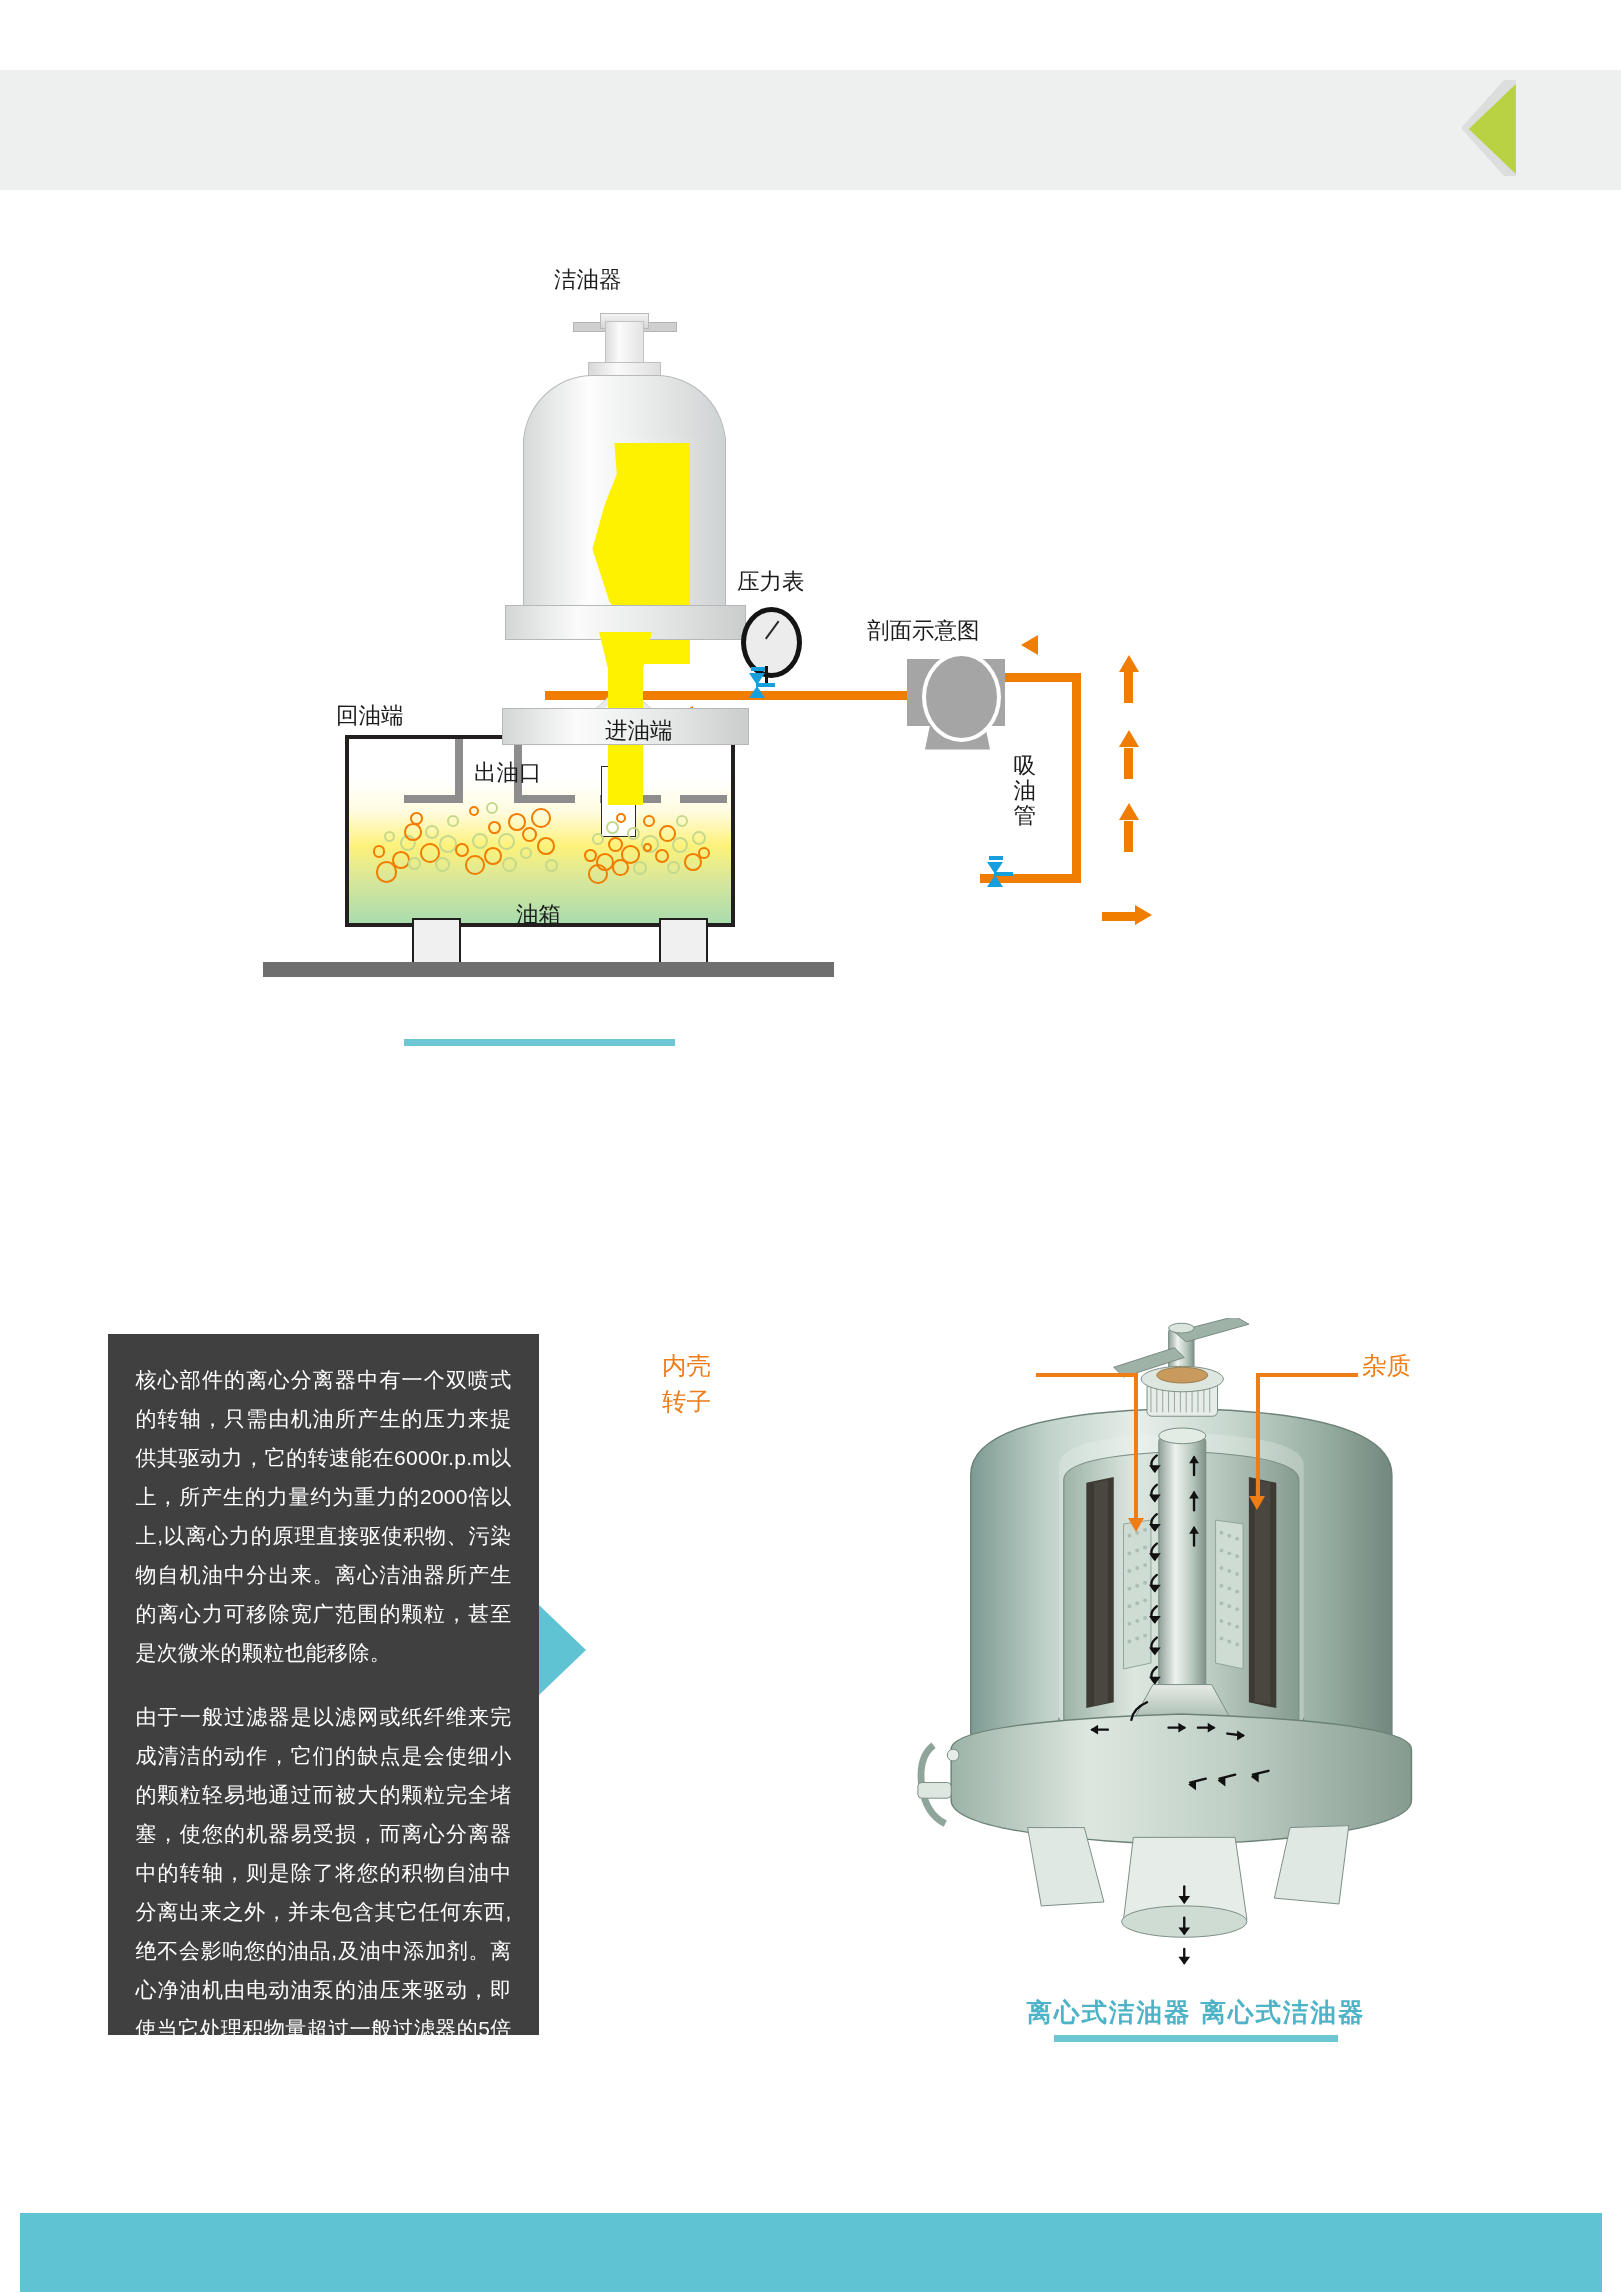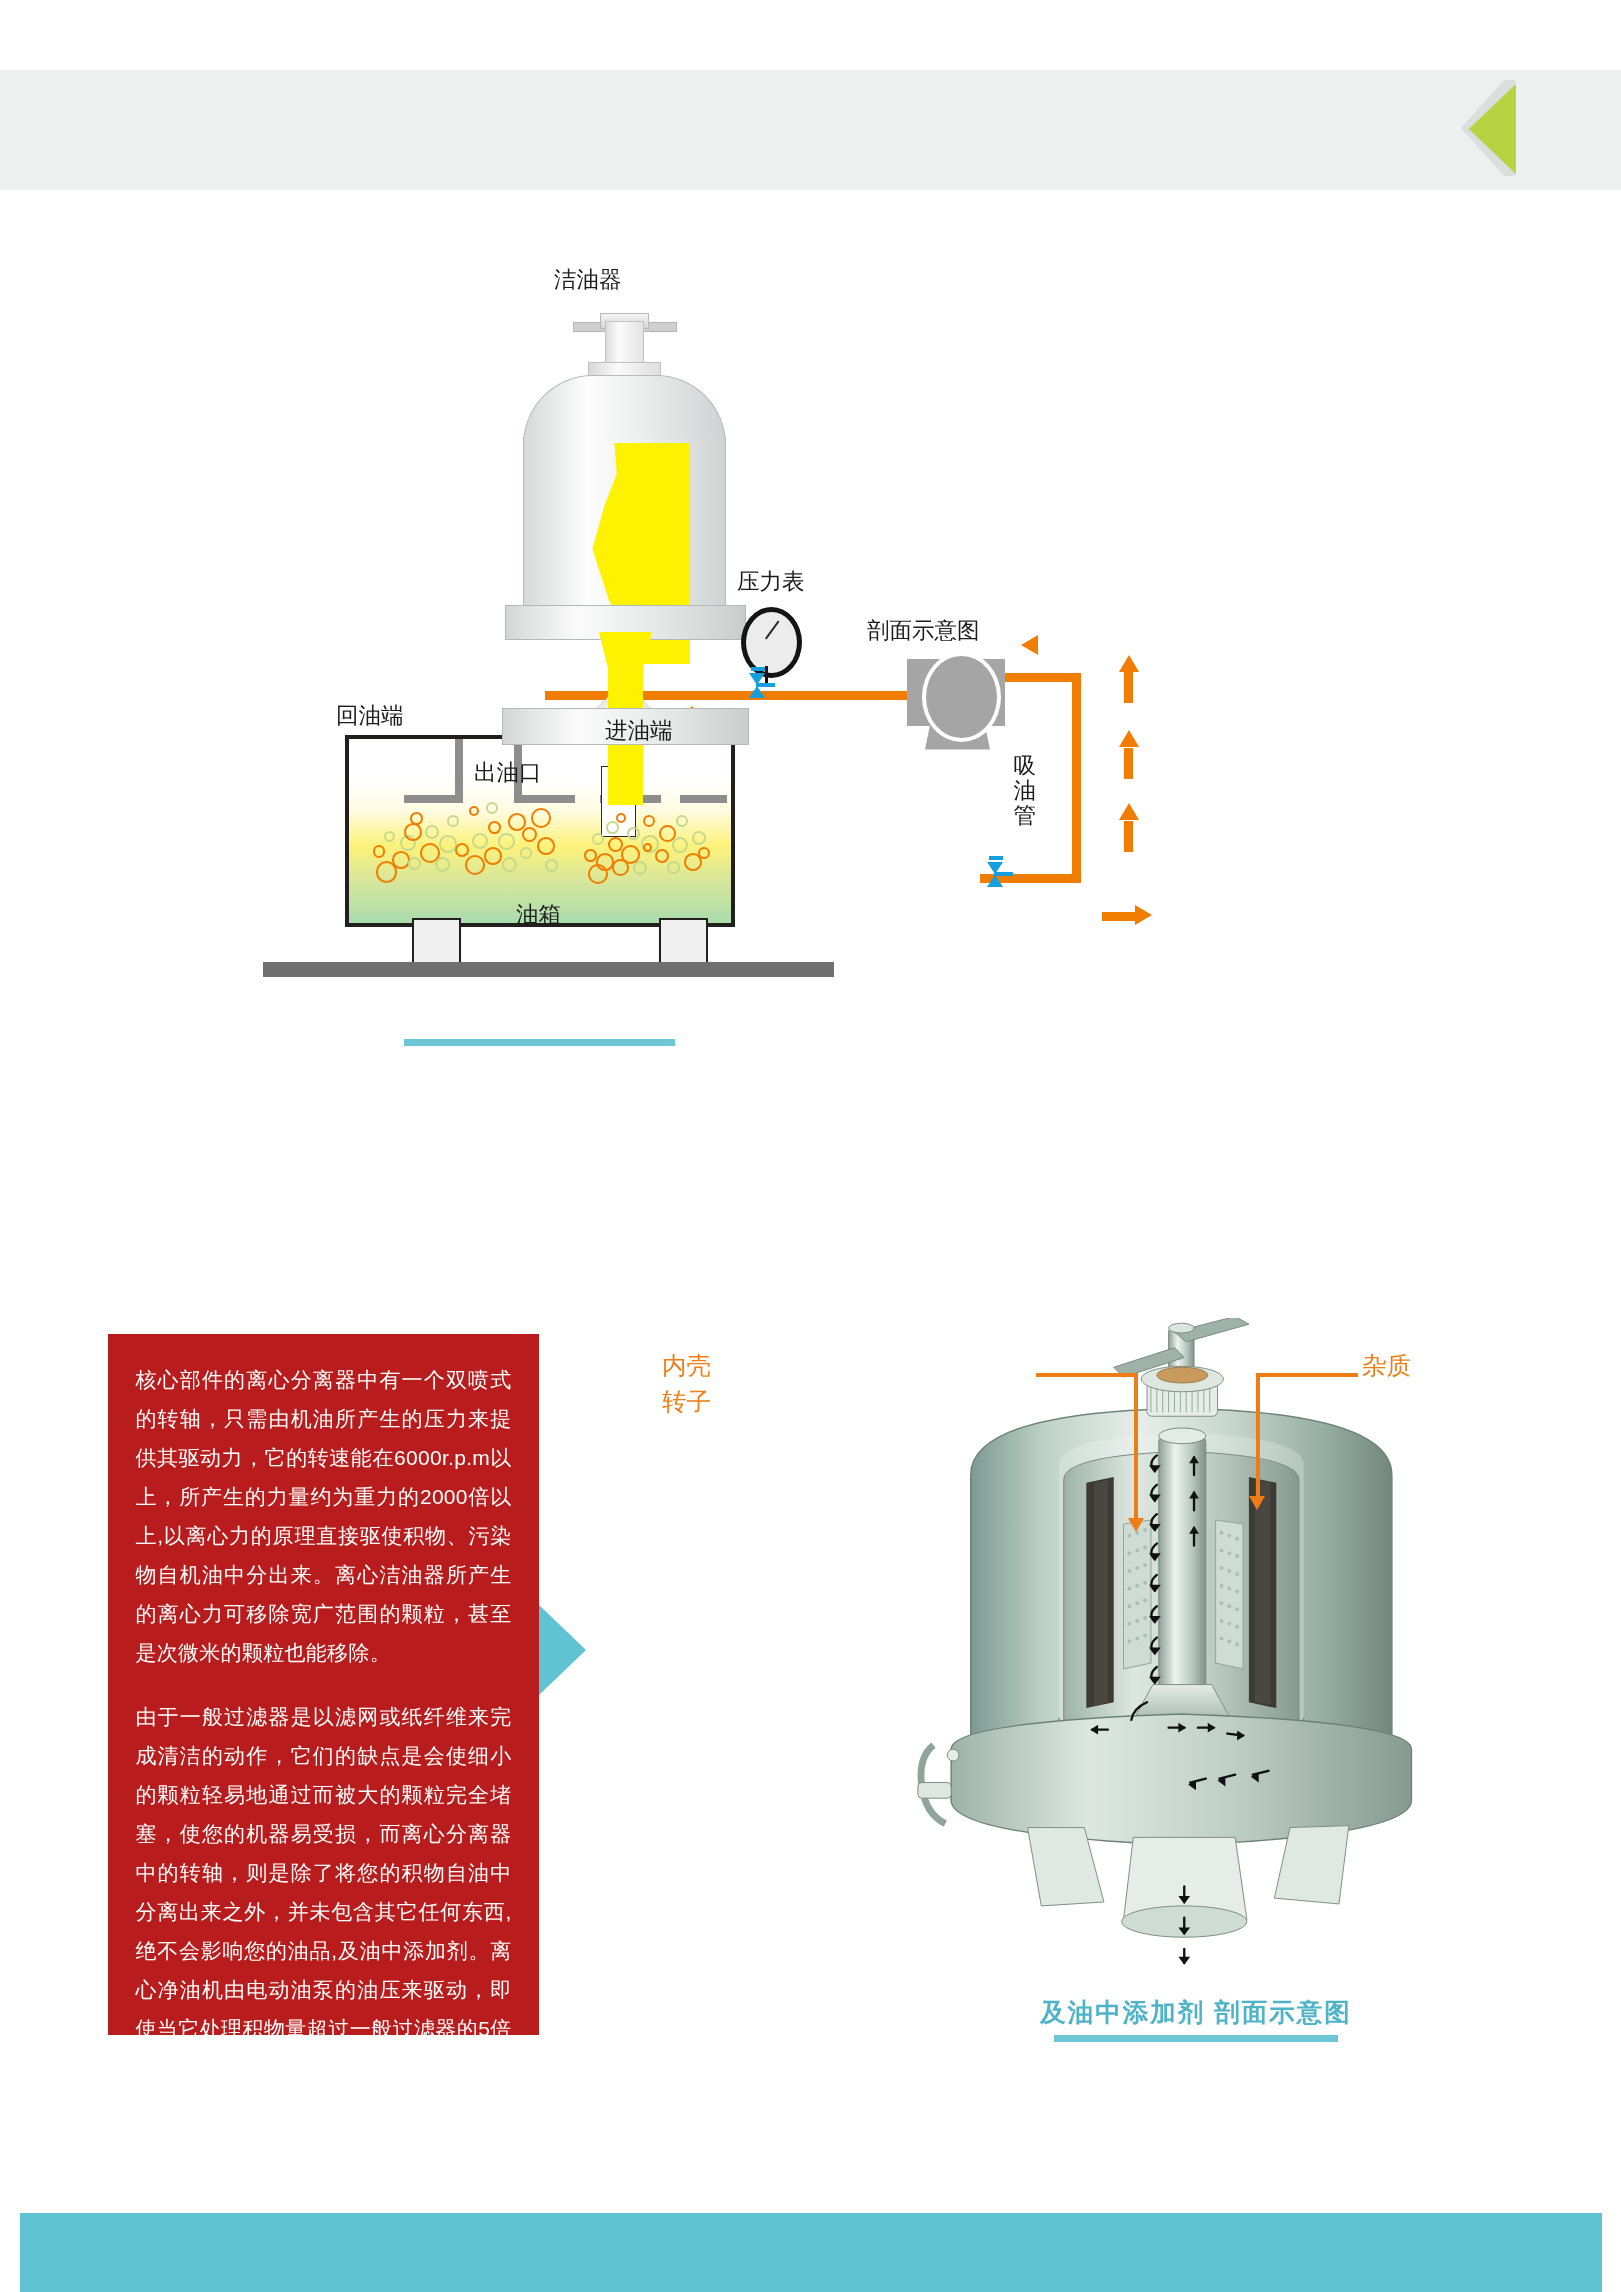--- a/index.html
+++ b/index.html
@@ -120,21 +120,21 @@
   .ground{position:absolute;left:263px;top:727px;width:571px;height:14.7px;background:#6f6f6f;}
 
   
   .cap{position:absolute;text-align:center;}
   .cap-t{font-size:25.5px;font-weight:bold;color:#4fb3c7;letter-spacing:2px;white-space:nowrap;}
   .cap-u{height:6.9px;background:#6cc6d4;margin:4.9px auto 0;}
 
   
   .panel{
     position:absolute;left:108px;top:1334px;width:431px;height:701px;
-    background:#b91c1c;
+    background:#404040;
   }
   .panel-inner{padding:25.5px 27.4px 0 27.4px;}
   .ptext{
     color:#ffffff;font-size:21px;line-height:39px;letter-spacing:0.3px;
     text-align:justify;
   }
   .ptext + .ptext{margin-top:25.5px;}
   .panel-arrow{
     position:absolute;left:539px;top:1605px;width:0;height:0;
     border-top:45px solid transparent;border-bottom:45px solid transparent;
@@ -507,21 +507,21 @@
     <div class="lar" style="left:337px;top:178px;"></div>
   </div>
 
   <div class="cut-lbl" style="left:633px;top:1348px;text-align:right;width:78px;">
     <div>内壳</div>
     <div>转子</div>
   </div>
   <div class="cut-lbl" style="left:1362px;top:1348px;">杂质</div>
 
   <div class="cap" style="left:912px;top:1995px;width:568px;">
-    <div class="cap-t">及油中添加剂 剖面示意图</div>
+    <div class="cap-t">离心式洁油器 离心式洁油器</div>
     <div class="cap-u" style="width:284px;"></div>
   </div>
 
   <div class="footer">
     <div class="footer-band"></div>
   </div>
 
 </div>
 
 

